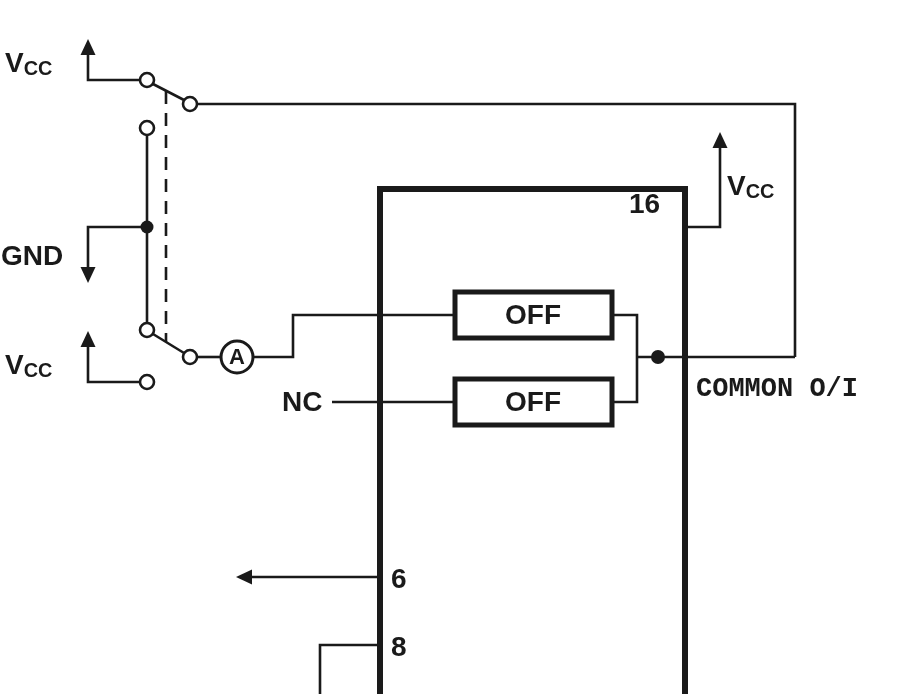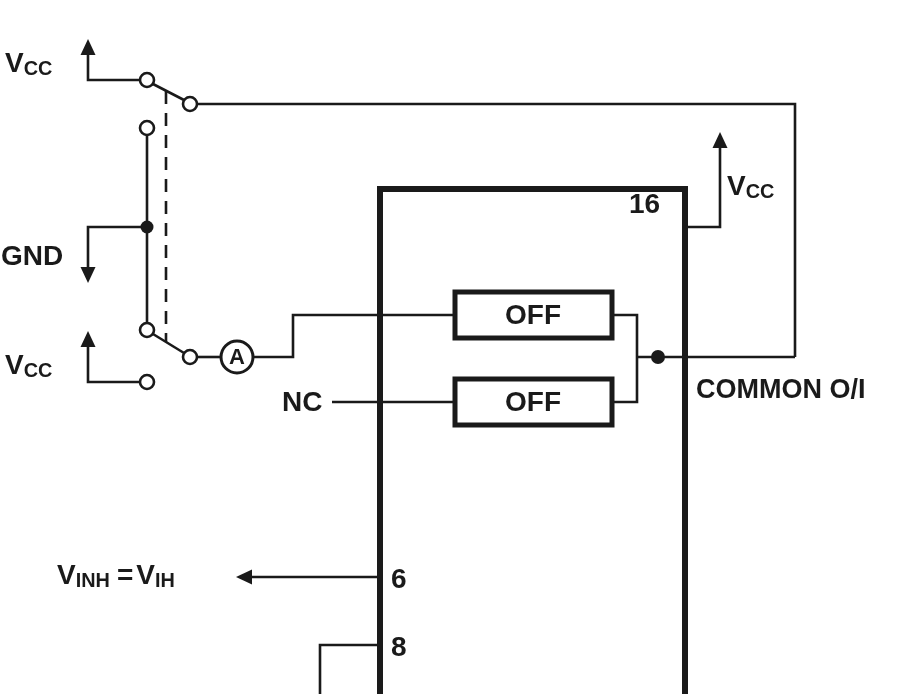--- a/index.html
+++ b/index.html
@@ -17,21 +17,21 @@
   .offbox  { fill:var(--background); stroke:var(--line); stroke-width:5; }
   .amm     { fill:var(--background); stroke:var(--line); stroke-width:3; }
   .gndline { stroke:var(--line); fill:none; stroke-width:3.2; }
 
   
   .lbl { position:absolute; font-family:"Liberation Sans", sans-serif; font-weight:700;
          color:var(--line); font-size:28px; line-height:1.05; white-space:nowrap; }
   .lbl sub { font-size:0.71em; position:relative; top:0.16em; vertical-align:baseline; }
   .center { transform:translate(-50%,-50%); }
   .sm { font-size:22px; }
-  .md { font-size:27px; }
+  .md { font-size:27px;font-family:Liberation Mono, monospace; }
   .eq { margin:0 3px 0 7px; }
 </style>
 </head>
 <body>
 
 <div id="stage">
 
   <svg width="905" height="694" viewBox="0 0 905 694">
 
     <rect class="outline" x="380" y="152" width="305" height="533"></rect>
@@ -96,17 +96,16 @@
   <div class="lbl center" style="left:533px;top:365px">OFF</div>
 
   <div class="lbl" style="left:629px;top:152px">16</div>
 
   <div class="lbl" style="left:727px;top:134px"><span>V</span><sub>CC</sub></div>
 
   <div class="lbl md" style="left:696px;top:338px">COMMON O/I</div>
 
   <div class="lbl" style="left:391px;top:527px">6</div>
 
-  <div class="lbl" style="left:57px;top:523px"><span>V</span><sub>INH</sub><span class="eq">=</span><span>V</span><sub>IH</sub></div>
 
   <div class="lbl" style="left:391px;top:595px">8</div>
 
 </div>
 
 </body></html>

